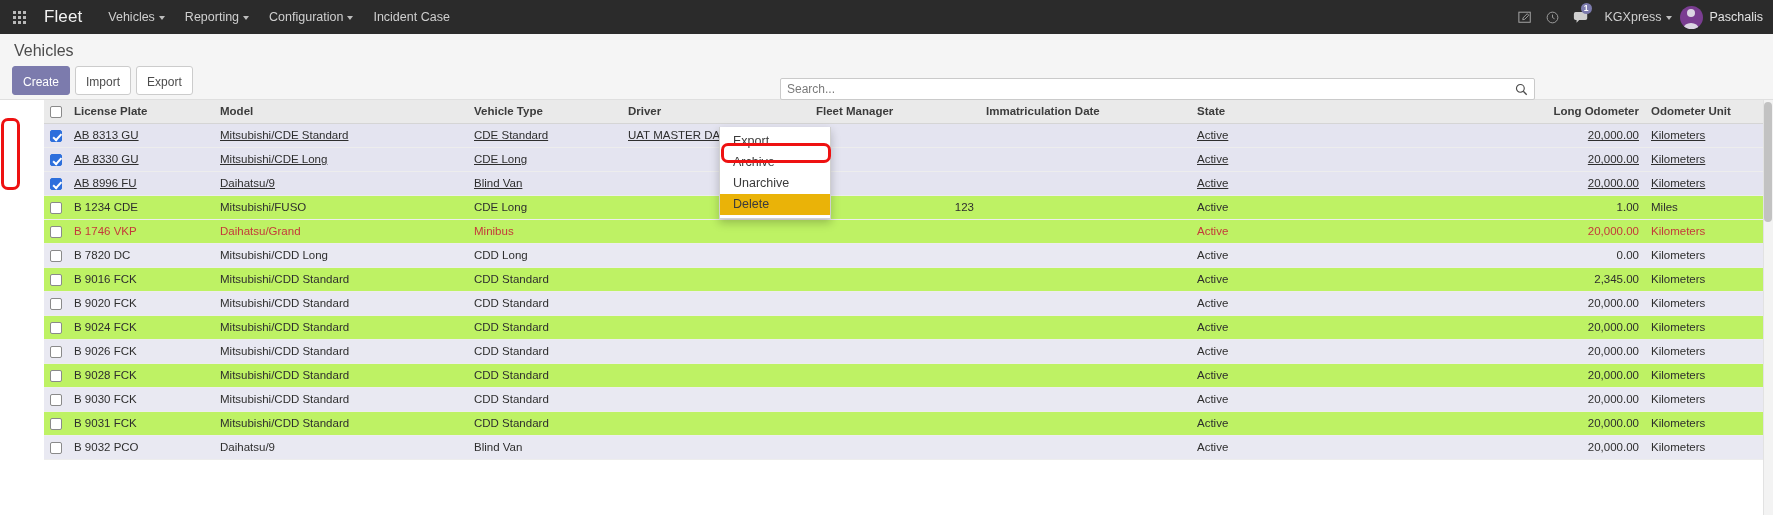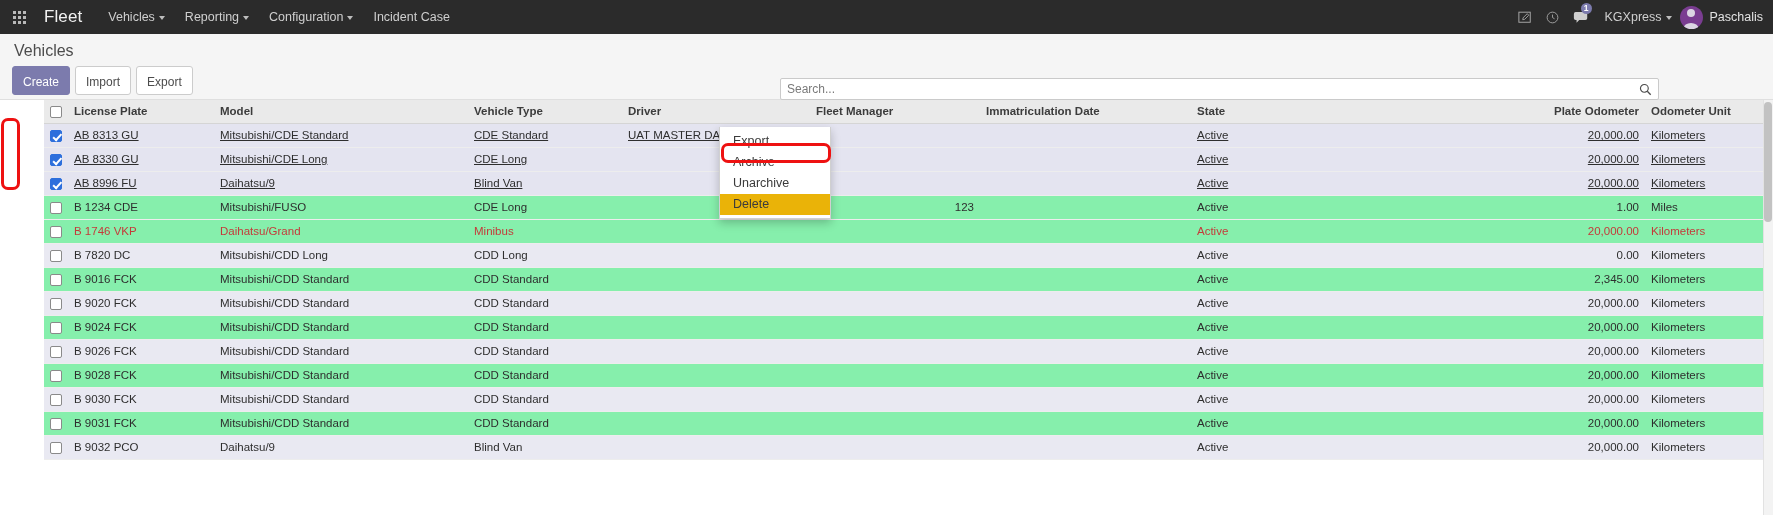--- a/index.html
+++ b/index.html
@@ -142,21 +142,21 @@
     background: #7c7bad;
     border-color: #7c7bad;
     color: #fff;
   }
   .btn-group { display: flex; gap: 5px; }
 
   
   .searchwrap {
     position: absolute;
     left: 780px; top: 44px;
-    width: 879px;
+    width: 755px;
     height: 22px;
     background: #fff;
     border: 1px solid #cacaca;
     border-radius: 2px;
     display: flex;
     align-items: center;
     padding: 0 4px 0 6px;
   }
   .searchwrap input {
     flex: 1;
@@ -270,21 +270,21 @@
   }
   tbody td {
     font-size: 11.5px;
     color: #2e2e2e;
     padding: 5px 6px;
     border-bottom: 1px solid #ededed;
     height: 23px;
     white-space: nowrap;
     overflow: hidden;
   }
-  tbody tr.odd td { background: #86efac; }
+  tbody tr.odd td { background: #bef264; }
   tbody tr.even td { background: #e9e9f2; }
   tbody tr.sel td { background: #e4e4f0; text-decoration: underline; }
   tbody tr.redrow td { color: #c43a3a; }
   .num { text-align: right; }
   .col-chk { width: 24px; padding-left: 6px !important; }
   .chk {
     width: 12px; height: 12px;
     border: 1px solid #8a8a8a;
     border-radius: 2px;
     background: #fff;
@@ -489,21 +489,21 @@
         <th class="col-chk">
           <span class="chk"></span>
         </th>
         <th>License Plate</th>
         <th>Model</th>
         <th>Vehicle Type</th>
         <th>Driver</th>
         <th>Fleet Manager</th>
         <th>Immatriculation Date</th>
         <th>State</th>
-        <th class="num">Plate Odometer</th>
+        <th class="num">Long Odometer</th>
         <th>Odometer Unit</th>
       </tr>
     </thead>
     <tbody id="tbody">
         <tr class="sel ">
           <td class="col-chk"><span class="chk on"></span></td>
           <td>AB 8313 GU</td>
           <td>Mitsubishi/CDE Standard</td>
           <td>CDE Standard</td>
           <td>UAT MASTER DATA</td>

